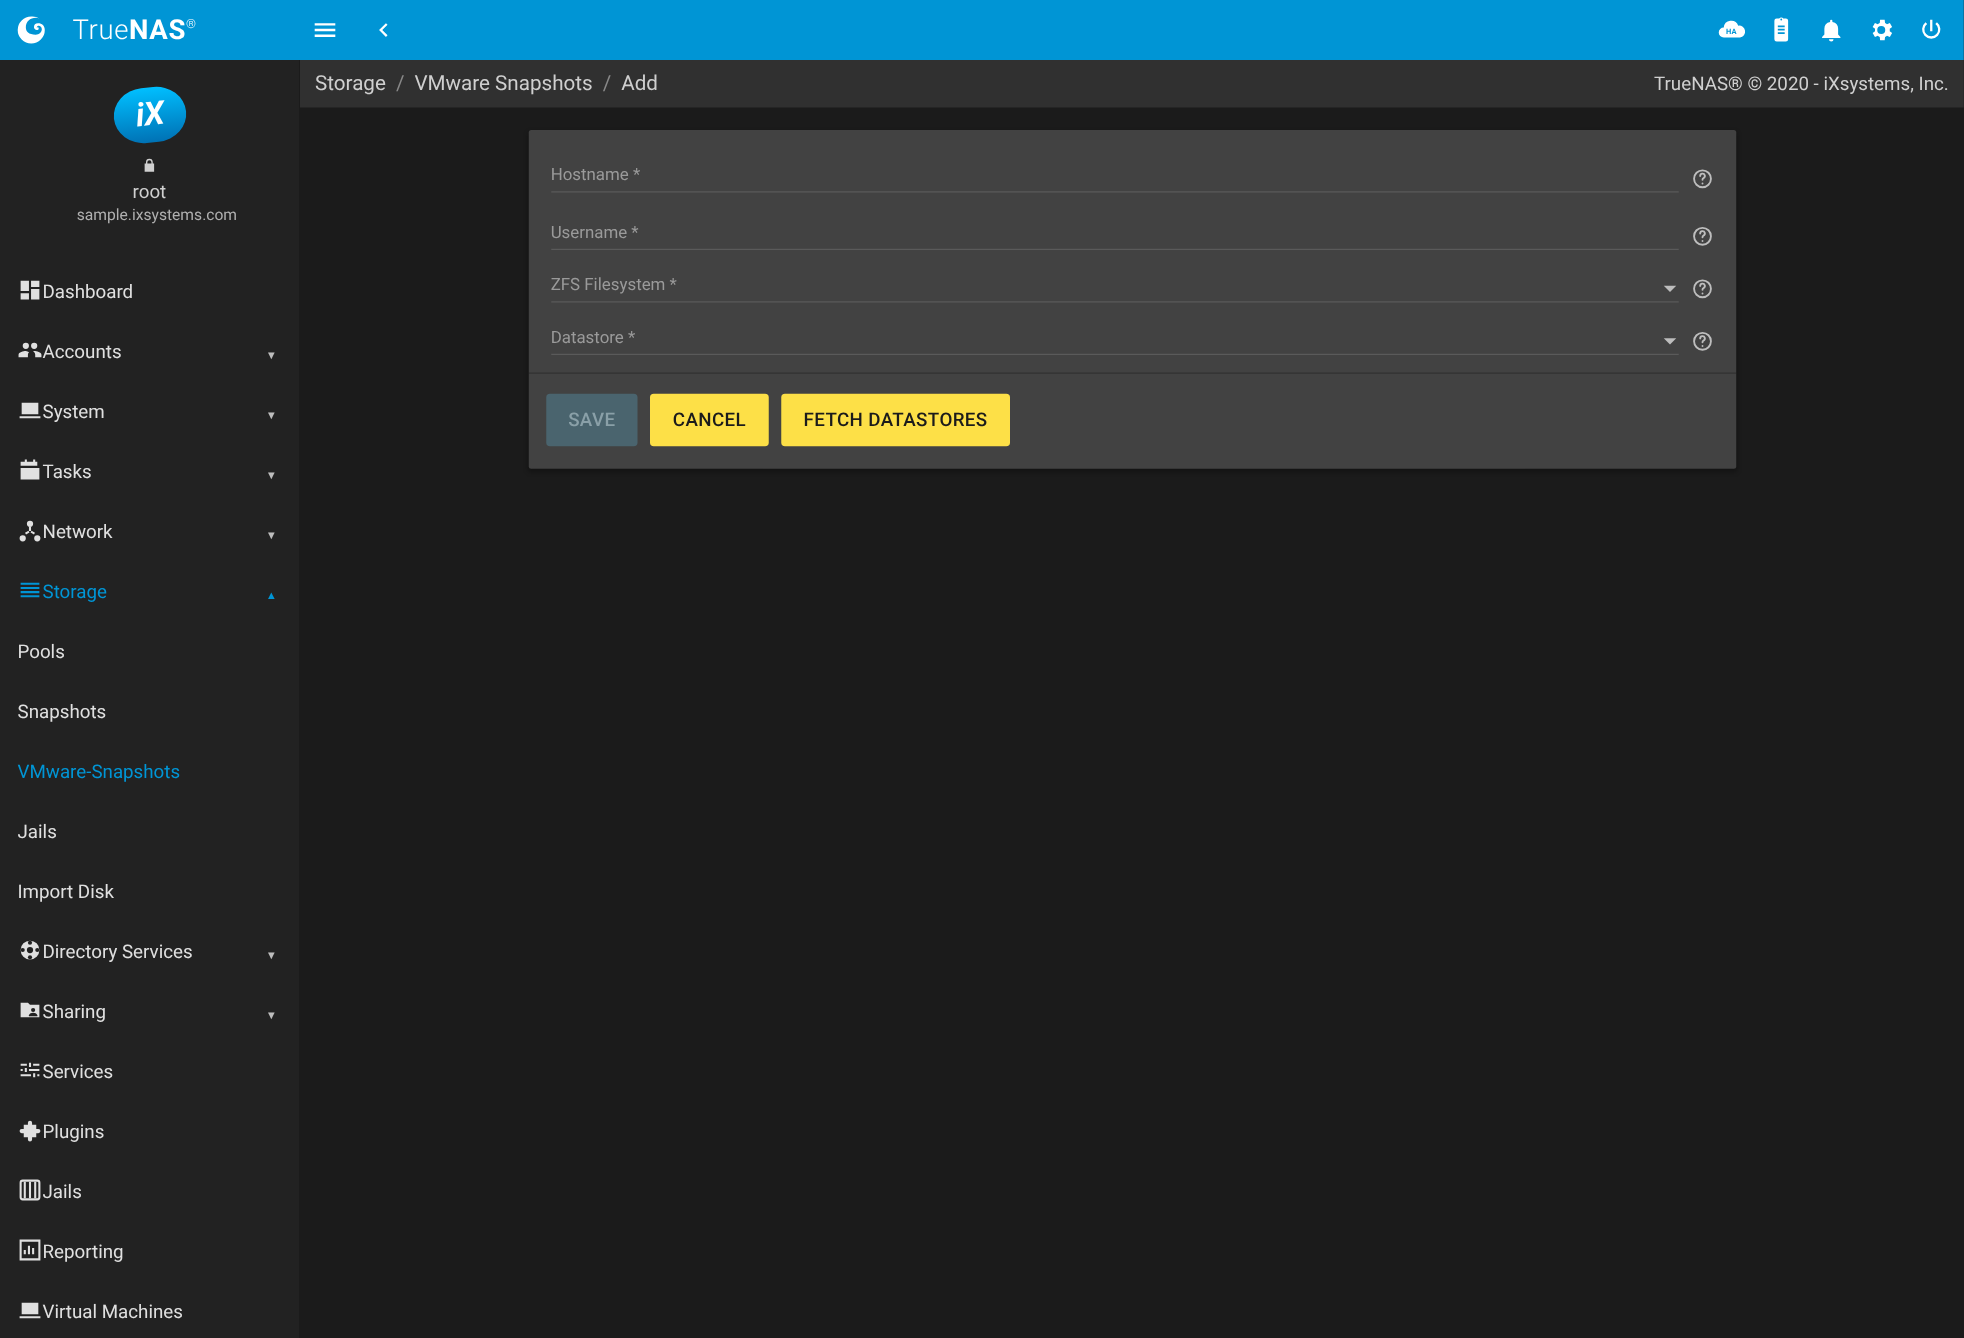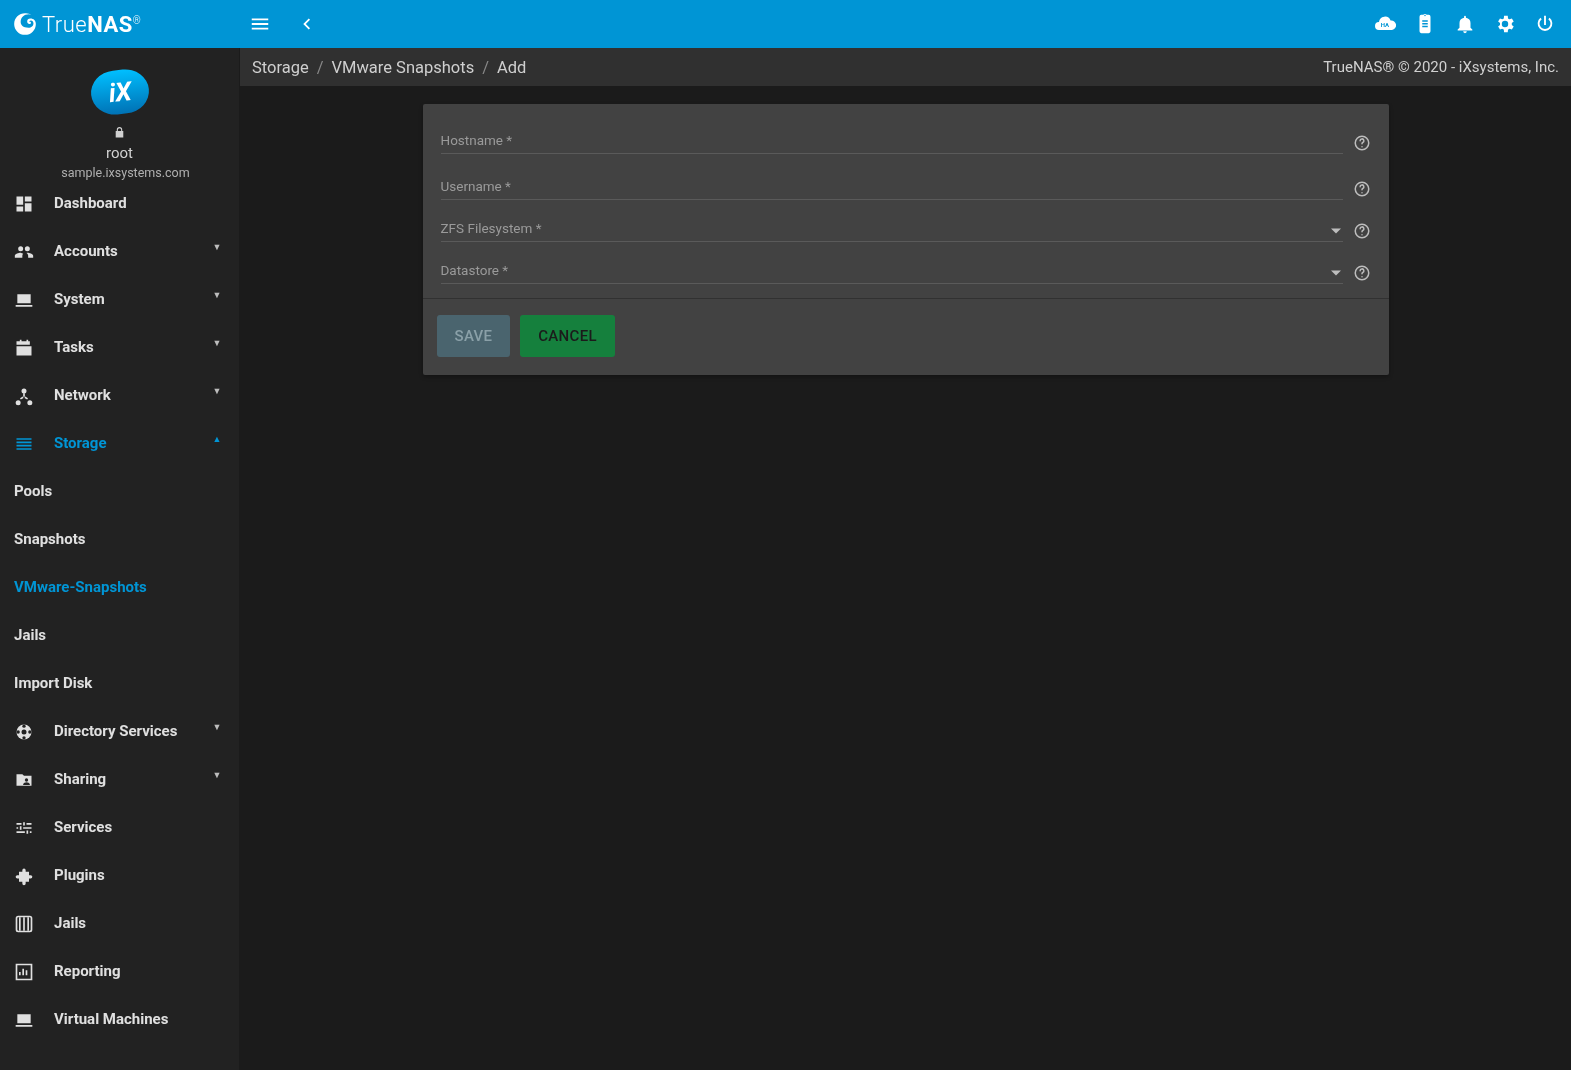--- a/index.html
+++ b/index.html
@@ -10,39 +10,39 @@
     --bg-dark:#1b1b1b;
     --bg-panel:#303030;
     --bg-card:#424242;
     --text-muted:#aaaaaa;
     --text-dim:#9a9a9a;
     --divider:#5a5a5a;
   }
   *{box-sizing:border-box;font-family:Roboto,Arial,Helvetica,sans-serif;}
   html,body{margin:0;padding:0;height:100%;background:var(--bg-dark);color:#dcdcdc;overflow:hidden;}
   .topbar{position:fixed;top:0;left:0;right:0;height:var(--topbar-h);background:var(--accent);display:flex;align-items:center;color:#fff;z-index:100;}
-  .logo-area{width:var(--sidebar-w);height:100%;display:flex;align-items:center;padding-left:12px;gap:4px;font-weight:300;font-size:22px;}
+  .logo-area{width:var(--sidebar-w);height:100%;display:flex;align-items:center;padding-left:12px;gap:20px;font-weight:300;font-size:22px;}
   .logo-area svg{flex-shrink:0;}
   .logo-text{letter-spacing:0.5px;}
   .logo-text b{font-weight:700;}
   .top-icons{display:flex;align-items:center;gap:6px;}
   .top-icon-btn{width:40px;height:40px;display:flex;align-items:center;justify-content:center;cursor:pointer;border-radius:4px;}
   .spacer{flex:1;}
   .right-icons{display:flex;align-items:center;padding-right:6px;}
 
   .sidebar{position:fixed;top:var(--topbar-h);left:0;bottom:0;width:var(--sidebar-w);background:#222222;border-right:1px solid rgba(0,0,0,0.2);overflow-y:auto;}
   .sidebar::-webkit-scrollbar{width:6px;background:#111;}
   .sidebar::-webkit-scrollbar-thumb{background:#444;}
   .brand-block{display:flex;flex-direction:column;align-items:center;padding:22px 0 14px;}
   .brand-ix{width:58px;height:44px;background:linear-gradient(180deg,#00bfff,#0072b5);border-radius:50% / 60%;display:flex;align-items:center;justify-content:center;color:#fff;font-weight:bold;font-size:26px;font-style:italic;transform:rotate(-6deg);}
   .user-line{margin-top:12px;color:#d0d0d0;font-size:15px;display:flex;align-items:center;gap:5px;flex-direction:column;}
   .host-line{color:#b0b0b0;font-size:12.5px;margin-top:3px;margin-left:12px;}
 
   .nav{padding-bottom:20px;}
-  .nav-item{display:flex;align-items:flex-start;height:48px;padding:0 14px;color:#e0e0e0;font-size:15px;cursor:pointer;gap:20px;font-weight:bold;}
+  .nav-item{display:flex;align-items:flex-end;height:48px;padding:0 14px;color:#e0e0e0;font-size:15px;cursor:pointer;}
   .nav-item.sub{font-size:15px;}
   .nav-item .lbl{flex:1;}
   .nav-item.active,.nav-item.sub.active{color:var(--accent);}
   .nav-item .chev{width:16px;display:flex;justify-content:center;color:#bdbdbd;}
   .nav-item.active .chev{color:var(--accent);}
   .nav-icon{width:20px;height:20px;display:flex;align-items:center;justify-content:center;flex-shrink:0;}
   .nav-icon svg{fill:currentColor;}
 
   .content{position:fixed;top:var(--topbar-h);left:var(--sidebar-w);right:0;bottom:0;display:flex;flex-direction:column;}
   .breadcrumb-bar{height:38px;background:var(--bg-panel);display:flex;align-items:center;padding:0 12px;color:#cfcfcf;font-size:16.5px;}
@@ -57,21 +57,21 @@
   .field-label{position:absolute;bottom:6px;left:0;color:#9a9a9a;font-size:13.5px;pointer-events:none;}
   .field-input{width:100%;background:transparent;border:none;border-bottom:1px solid var(--divider);color:#fff;font-size:14px;padding:6px 0 5px;outline:none;}
   .field-select{width:100%;background:transparent;border:none;border-bottom:1px solid var(--divider);color:#9a9a9a;font-size:13.5px;padding:2px 16px 5px 0;position:relative;}
   .field-select::after{content:"";position:absolute;right:2px;top:50%;border-left:5px solid transparent;border-right:5px solid transparent;border-top:5px solid #bdbdbd;transform:translateY(-30%);}
   .row-icons{display:flex;align-items:center;gap:8px;color:#bdbdbd;padding-bottom:2px;}
   .row-icons .ic{cursor:pointer;}
   .pw-row .field{flex:0 0 46%;}
 
   .card-actions{padding:16px 14px 18px;display:flex;gap:10px;border-top:1px solid rgba(0,0,0,0.25);}
   .btn{height:42px;padding:0 18px;border:none;border-radius:3px;font-size:15px;font-weight:500;cursor:pointer;letter-spacing:0.3px;}
-  .btn-primary{background:#15803d;color:#1b1b1b;}
+  .btn-primary{background:#fde047;color:#1b1b1b;}
   .btn-disabled{background:#4a646e;color:#8aa0a8;cursor:default;}
   svg{display:block;}
 </style>
 </head>
 <body>
 
 <div class="topbar">
   <div class="logo-area">
     <svg width="26" height="26" viewBox="0 0 24 24" fill="#fff">
       <path d="M12 2a10 10 0 1 0 10 10c0-3-2-5-5-5-2 0-3 1-3 3 0 1 1 2 2 2 1 0 1.5-.5 1.5-1.2 0-.5-.3-.8-.8-.8-.3 0-.5.2-.5.4-.2-.3-.2-1 .6-1.4 1.2-.6 3 .4 3 2.5 0 2.2-2 4-4.5 4C10 15.5 8 13 8 10c0-4 3-7 7.5-7 .9 0 1.8.2 2.6.5A10 10 0 0 0 12 2z"></path>
@@ -346,16 +346,17 @@
                   <circle cx="12" cy="17" r="1" fill="#bdbdbd" stroke="none"></circle>
                 </svg>
               </span>
           </div>
         </div>
 
       </div>
       <div class="card-actions">
         <button class="btn btn-disabled">SAVE</button>
         <button class="btn btn-primary">CANCEL</button>
+        <button class="btn btn-primary">FETCH DATASTORES</button>
       </div>
     </div>
   </div>
 </div>
 
 </body></html>

